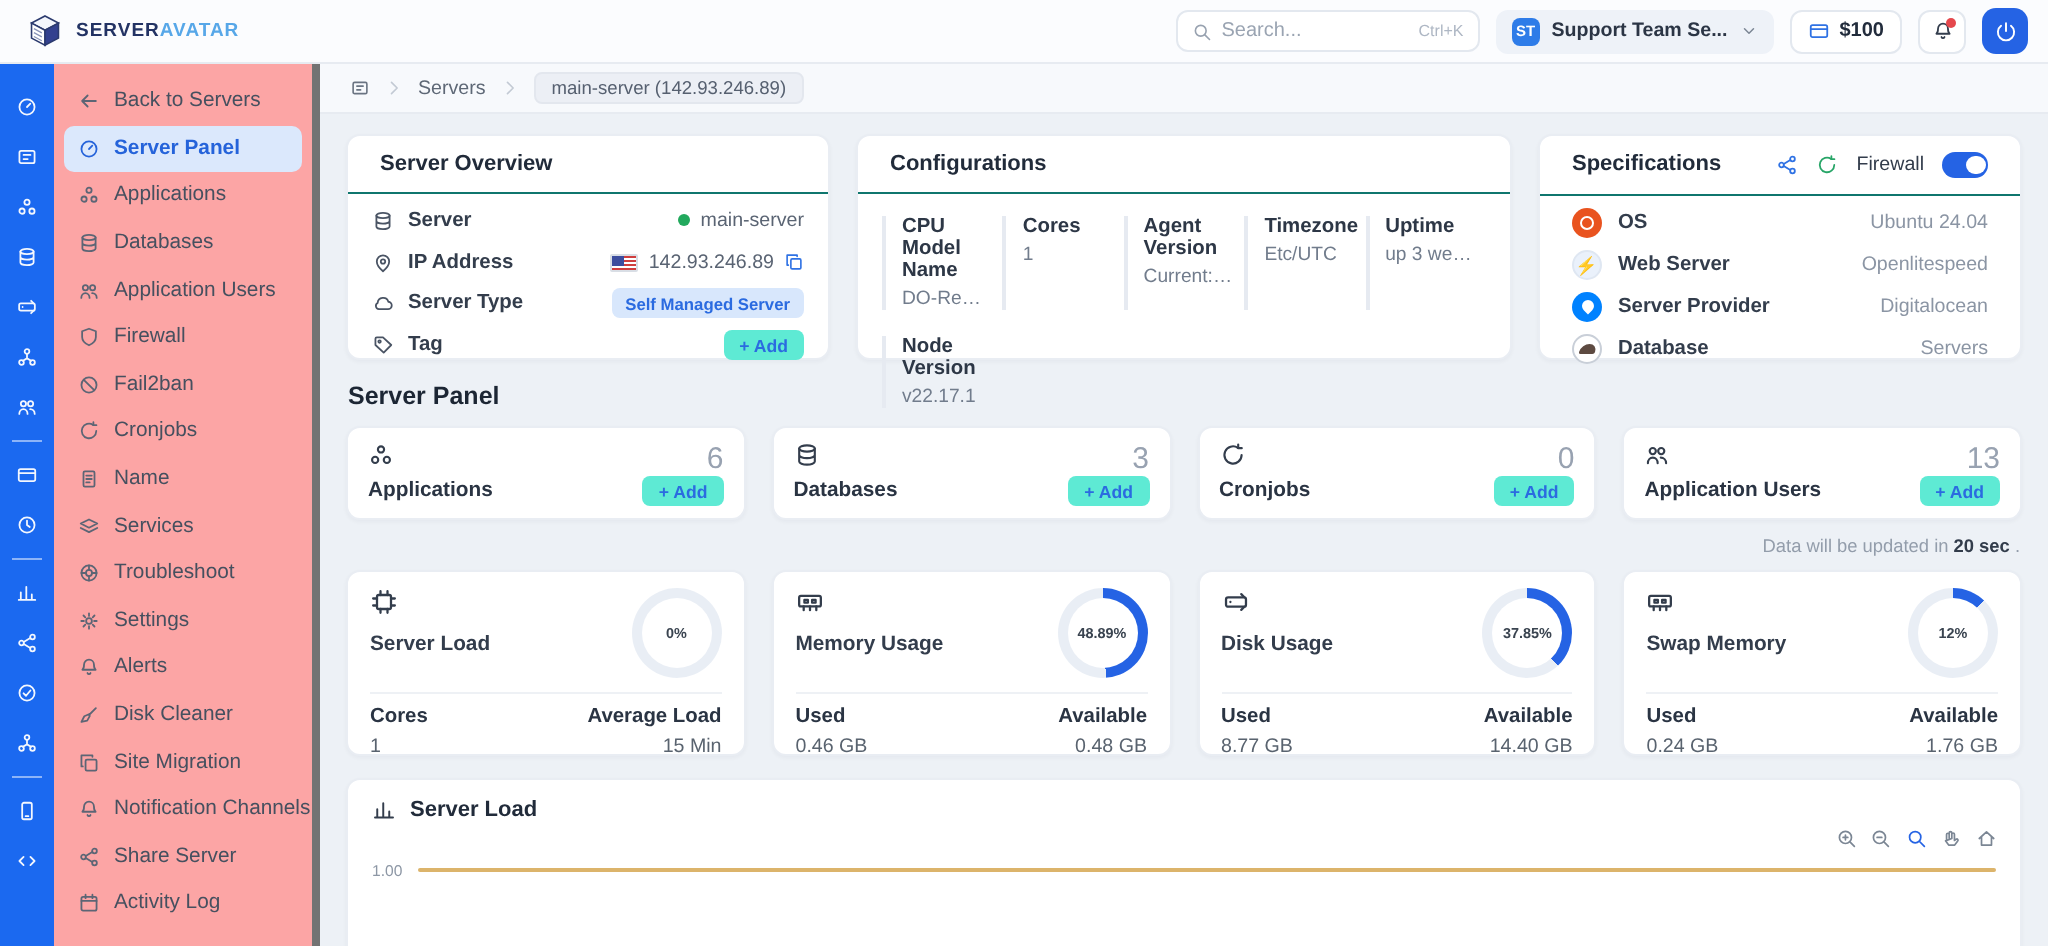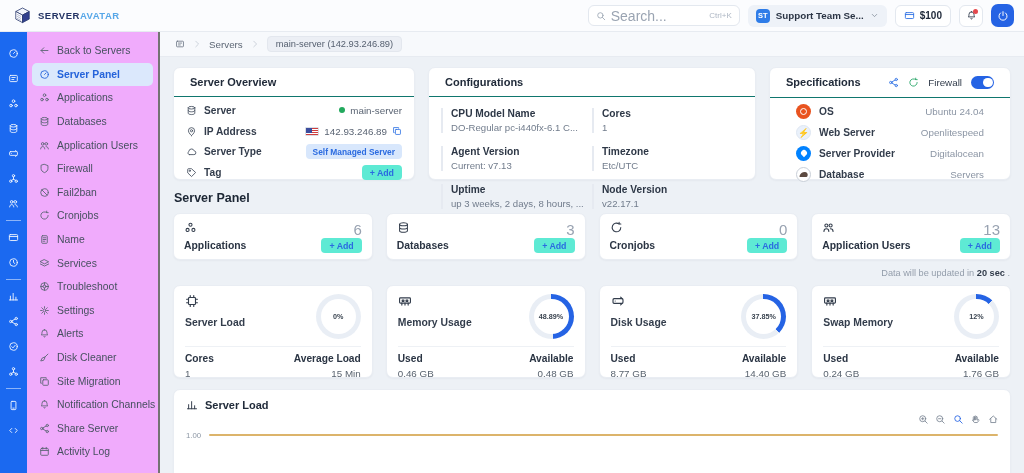--- a/index.html
+++ b/index.html
@@ -8,38 +8,38 @@
   svg{display:block}
   .ic{stroke:currentColor;fill:none;stroke-width:1.3;stroke-linecap:round;stroke-linejoin:round}
 
   
   .topbar{height:32px;background:#fbfcfe;border-bottom:1px solid #e7ebf1;display:flex;align-items:center;justify-content:space-between;padding:0 10px 0 13px}
   .brand{display:flex;align-items:center;gap:6px;cursor:pointer}
   .brand .word{font-size:9.5px;font-weight:bold;letter-spacing:.5px}
   .word .w1{color:#233364}.word .w2{color:#57a7e8}
   .tb-right{display:flex;align-items:center;gap:8px}
   .searchbox{display:flex;align-items:center;gap:5px;width:152px;height:21px;background:#fff;border:1px solid #e3e8ef;border-radius:6px;padding:0 7px;color:#98a2b0}
-  .searchbox input{border:none;outline:none;flex:1;min-width:0;font-size:14px;color:#45505f;background:transparent;font-family:inherit}
+  .searchbox input{border:none;outline:none;flex:1;min-width:0;font-size:10px;color:#45505f;background:transparent;font-family:inherit}
   .searchbox input::placeholder{color:#9aa4b2}
   .kbd{font-size:8px;color:#aeb7c4}
   .acct{display:flex;align-items:center;gap:6px;height:22px;background:#eef2f8;border-radius:6px;padding:0 8px;cursor:pointer}
   .acct .badge{width:14px;height:14px;border-radius:4px;background:#2e7ce8;color:#fff;font-size:7.5px;font-weight:bold;display:flex;align-items:center;justify-content:center}
   .acct .nm{font-size:9.8px;font-weight:bold;color:#2b3545}
   .btn-balance{display:flex;align-items:center;gap:5px;height:22px;background:#fff;border:1px solid #e3e8ef;border-radius:6px;padding:0 8px;font-size:10px;font-weight:bold;color:#222c3c;cursor:pointer}
   .btn-bell{position:relative;width:24px;height:22px;background:#fff;border:1px solid #e3e8ef;border-radius:6px;display:flex;align-items:center;justify-content:center;color:#333d4d;cursor:pointer}
   .btn-bell .dot{position:absolute;top:3px;right:4px;width:5px;height:5px;border-radius:50%;background:#e5484d}
   .btn-power{width:23px;height:23px;border-radius:7px;background:#2563e4;color:#fff;display:flex;align-items:center;justify-content:center;border:none;cursor:pointer}
 
   
   .shell{display:flex;height:441px}
   .rail{width:27px;background:#1b69f0;display:flex;flex-direction:column;align-items:center;padding-top:9px;flex:none}
   .rail .ric{width:27px;height:25px;display:flex;align-items:center;justify-content:center;color:#fff;opacity:.95;cursor:pointer}
   .rail .ric svg{width:11px;height:11px}
   .rail .rdiv{width:15px;border-top:1px solid rgba(255,255,255,.5);margin:4px 0}
-  .menu{width:133px;background:#f0abfc;border-right:2px solid #737373;padding:7px 5px;flex:none}
+  .menu{width:133px;background:#fca5a5;border-right:4px solid #737373;padding:7px 5px;flex:none}
   .mitem{display:flex;align-items:center;gap:7px;height:23.6px;padding:0 7px;border-radius:5px;color:#46505f;font-size:10.4px;cursor:pointer;white-space:nowrap}
   .mitem svg{width:11px;height:11px;color:#5c6575;flex:none}
   .mitem.active{background:#dbe8fc;color:#2563da;font-weight:bold}
   .mitem.active svg{color:#2563da}
 
   main{flex:1;display:flex;flex-direction:column;min-width:0}
   .crumbbar{height:25px;background:#f7f9fc;border-bottom:1px solid #e7ebf1;display:flex;align-items:center;gap:7px;padding:0 15px;color:#6a7482}
   .crumbbar svg{width:10px;height:10px}
   .crumb{font-size:9.8px;color:#5e6876;cursor:pointer}
   .crumb-pill{font-size:9.3px;background:#eceff5;border:1px solid #e3e7ee;border-radius:4px;padding:2px 8px;color:#566070;cursor:pointer}
@@ -60,32 +60,32 @@
   .ov-left{display:flex;align-items:center;gap:7px;font-size:10.2px;font-weight:bold;color:#333d4c}
   .ov-left svg{width:11px;height:11px;color:#4a5464}
   .ov-val{display:flex;align-items:center;gap:5px;font-size:9.8px;color:#5a6473}
   .gdot{width:6px;height:6px;border-radius:50%;background:#22a95d}
   .flag{width:14px;height:9px;border-radius:1px;background:repeating-linear-gradient(#cf3e3e 0 1px,#fff 1px 2px);position:relative;overflow:hidden;border:.5px solid #d9dee5}
   .flag::before{content:"";position:absolute;left:0;top:0;width:6px;height:5px;background:#3c4d9e}
   .copy-ic{color:#2f72e4;cursor:pointer}
   .pill-blue{background:#d8e7fc;color:#2b6be0;font-size:8.4px;font-weight:bold;border-radius:4px;padding:2.5px 7px}
   .btn-add{background:#5eead4;color:#2b6be0;font-size:8.8px;font-weight:bold;border-radius:4px;padding:2.5px 8px;border:none;cursor:pointer;font-family:inherit}
 
-  .cfg-body{display:grid;grid-template-columns:1fr 1fr;row-gap:13px;padding:11px 12px}
+  .cfg-body{display:grid;grid-template-columns:1fr 1fr 1fr 1fr 1fr;row-gap:13px;padding:11px 12px}
   .cfg-cell{border-left:2px solid #e6eaf1;padding-left:8px;min-width:0}
   .cfg-label{font-size:10.2px;font-weight:bold;color:#2d3746}
   .cfg-val{font-size:9.6px;color:#717c8c;margin-top:3px;white-space:nowrap;overflow:hidden;text-overflow:ellipsis;padding-right:6px}
 
   .spec-hicons{display:flex;align-items:center;gap:9px}
   .spec-hicons svg{width:11px;height:11px;cursor:pointer}
   .share-ic{color:#2f72e4}.refresh-ic{color:#27a567}
   .fw-label{font-size:9.8px;color:#323c4b}
   .toggle{width:23px;height:12.5px;border-radius:7px;background:#2563e4;position:relative;cursor:pointer}
   .toggle::after{content:"";position:absolute;top:1.5px;right:1.5px;width:9.5px;height:9.5px;border-radius:50%;background:#fff}
-  .spec-body{padding:4px 26px}
+  .spec-body{padding:4px 16px}
   .spec-row{display:flex;align-items:center;height:20.8px}
   .spec-brand{width:15px;height:15px;border-radius:50%;display:flex;align-items:center;justify-content:center;flex:none}
   .b-ubuntu{background:#e9531f}.b-ubuntu i{width:7px;height:7px;border:1.6px solid #fff;border-radius:50%;display:block}
   .b-ols{background:#eaf1fb;border:1px solid #dfe7f2;color:#f0a21c;font-size:9px;font-style:normal}
   .b-do{background:#0082ff}.b-do i{width:6px;height:6px;background:#fff;border-radius:50% 50% 50% 0;display:block;transform:rotate(-45deg)}
   .b-mdb{background:#fff;border:1px solid #c9cfd8}.b-mdb i{width:8px;height:5px;background:#5d4a41;display:block;border-radius:4px 4px 1px 1px;transform:skewX(-18deg)}
   .spec-name{font-size:10.2px;font-weight:bold;color:#333d4c;margin-left:8px}
   .spec-val{margin-left:auto;font-size:9.8px;color:#8b95a4}
 
   .sec-title{font-size:12.5px;font-weight:bold;color:#1c2634;margin:11px 1px 8px}

